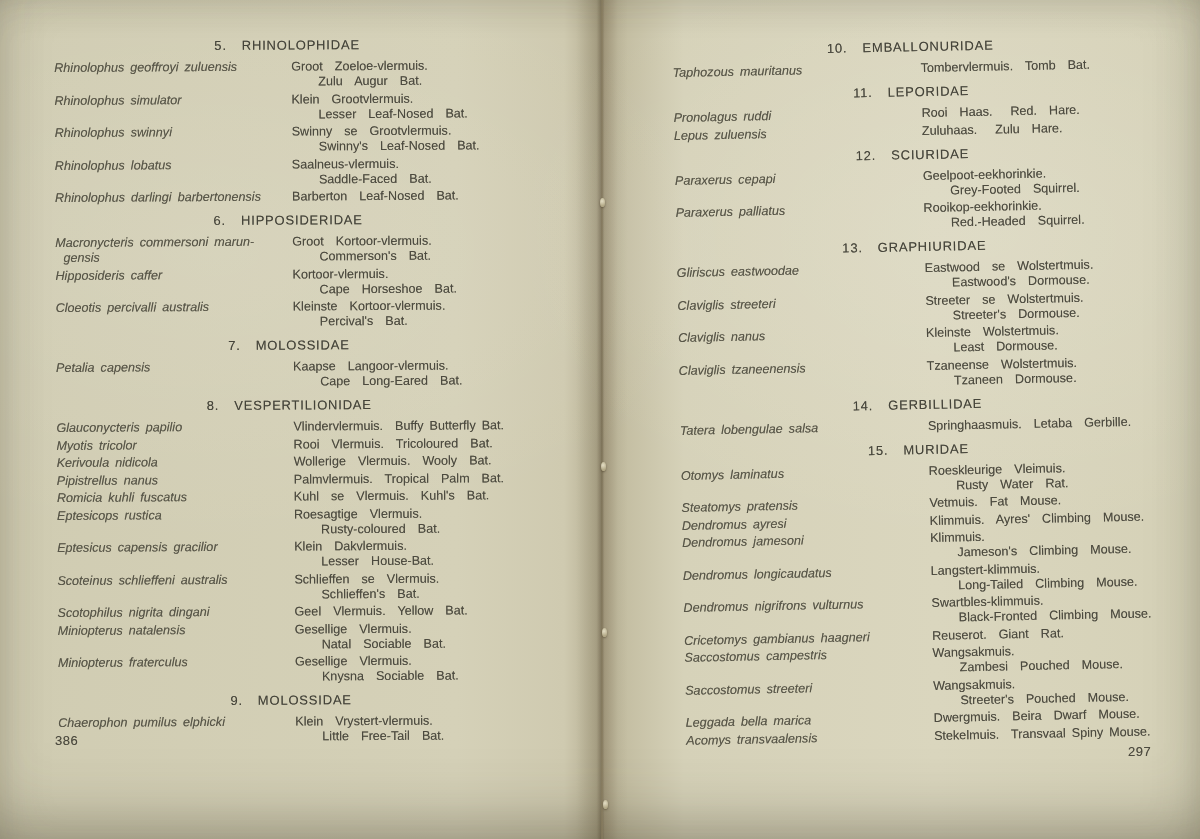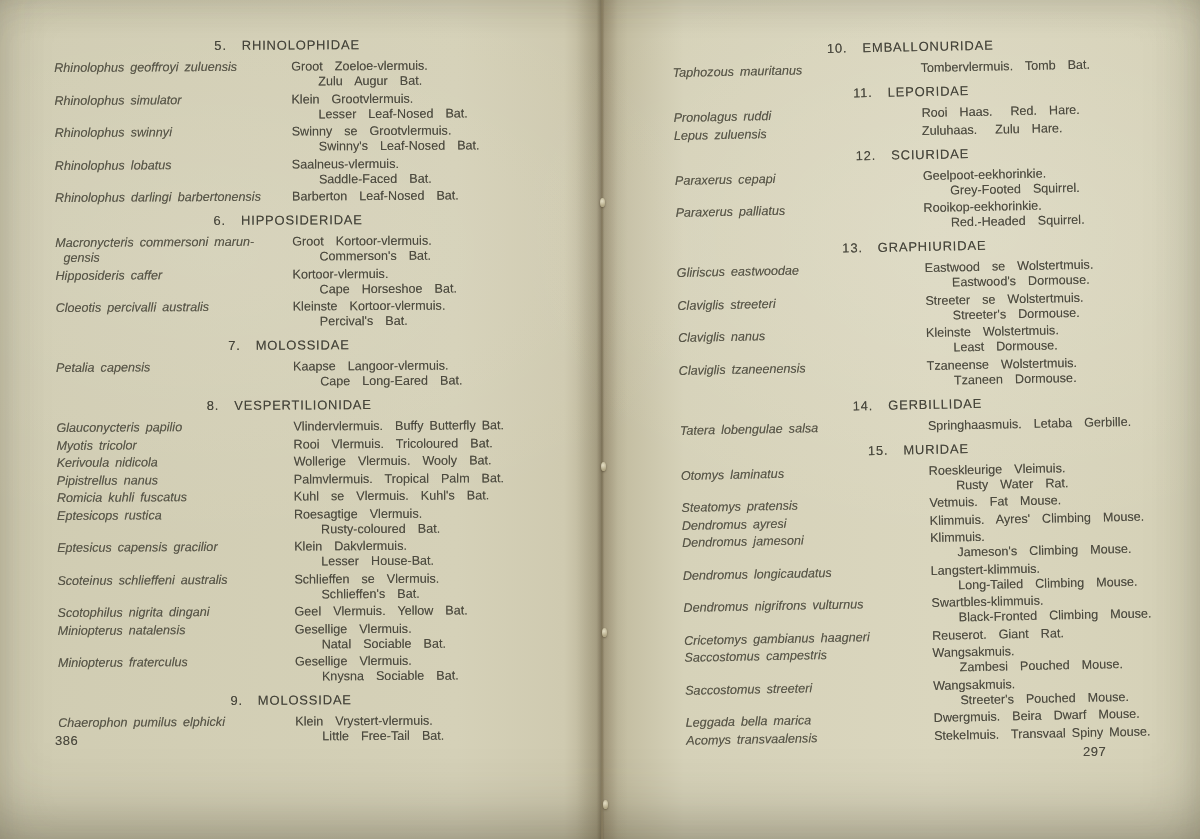--- a/index.html
+++ b/index.html
@@ -45,21 +45,21 @@
   .sci{position:absolute;left:0;top:0;width:232px;font-style:italic;color:#585648;}
   .sci .l2{padding-left:8px;}
   .common{white-space:pre-wrap;}
   .pc-left  .common{margin-left:237px;}
   .pc-right .common{margin-left:248px;}
   .common .l2{padding-left:27px;}
   .sci div,.common div{min-height:15px;}
 
   .pagenum{position:absolute;font-size:13px;color:#4c4a3f;letter-spacing:.5px;}
   .pn-left{left:55px;top:733px;}
-  .pn-right{left:1083px;top:744px;}
+  .pn-right{left:1128px;top:744px;}
 
   .txt{text-shadow:0 0 .5px rgba(76,74,63,.55);}
 </style>
 </head>
 <body>
 
 <div class="spread">
 
   <div class="shade vignette"></div>
   <div class="gutter"></div>

